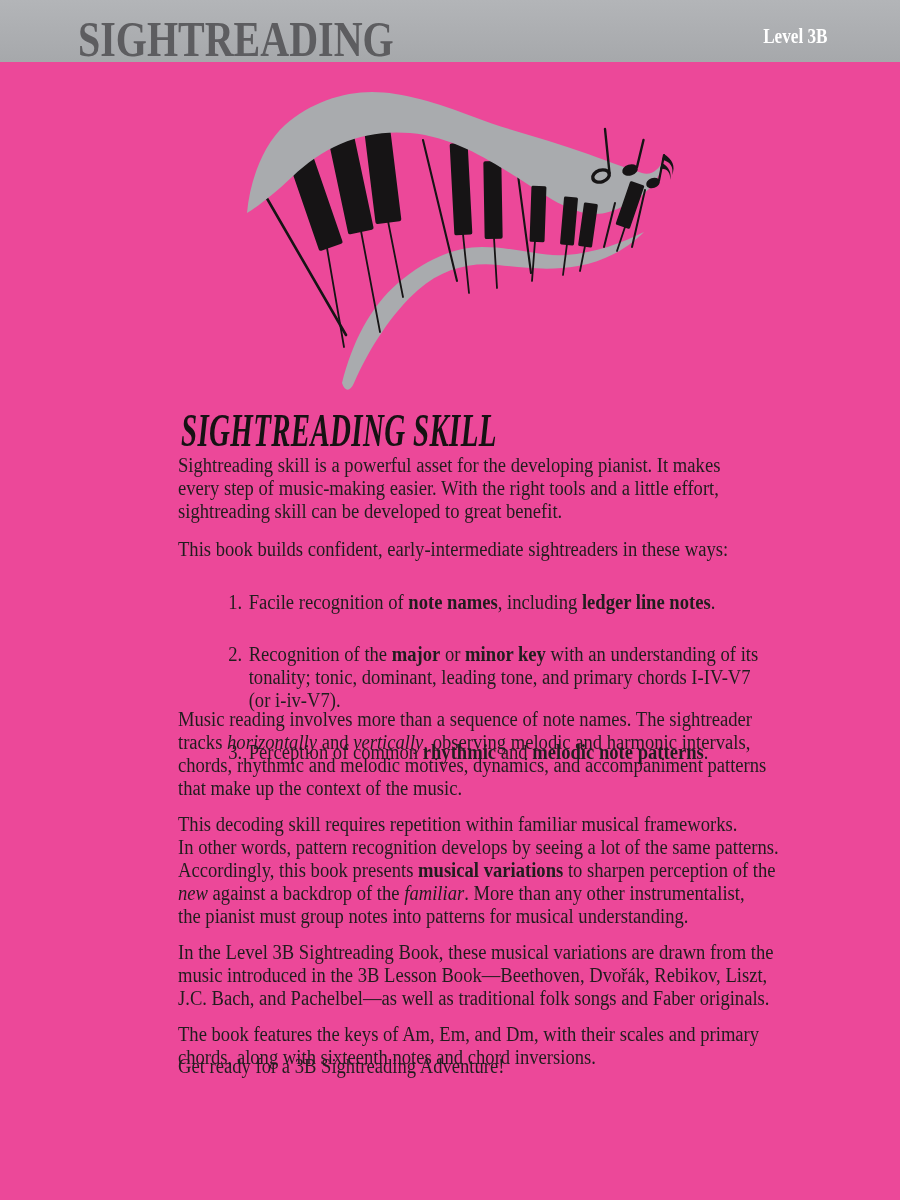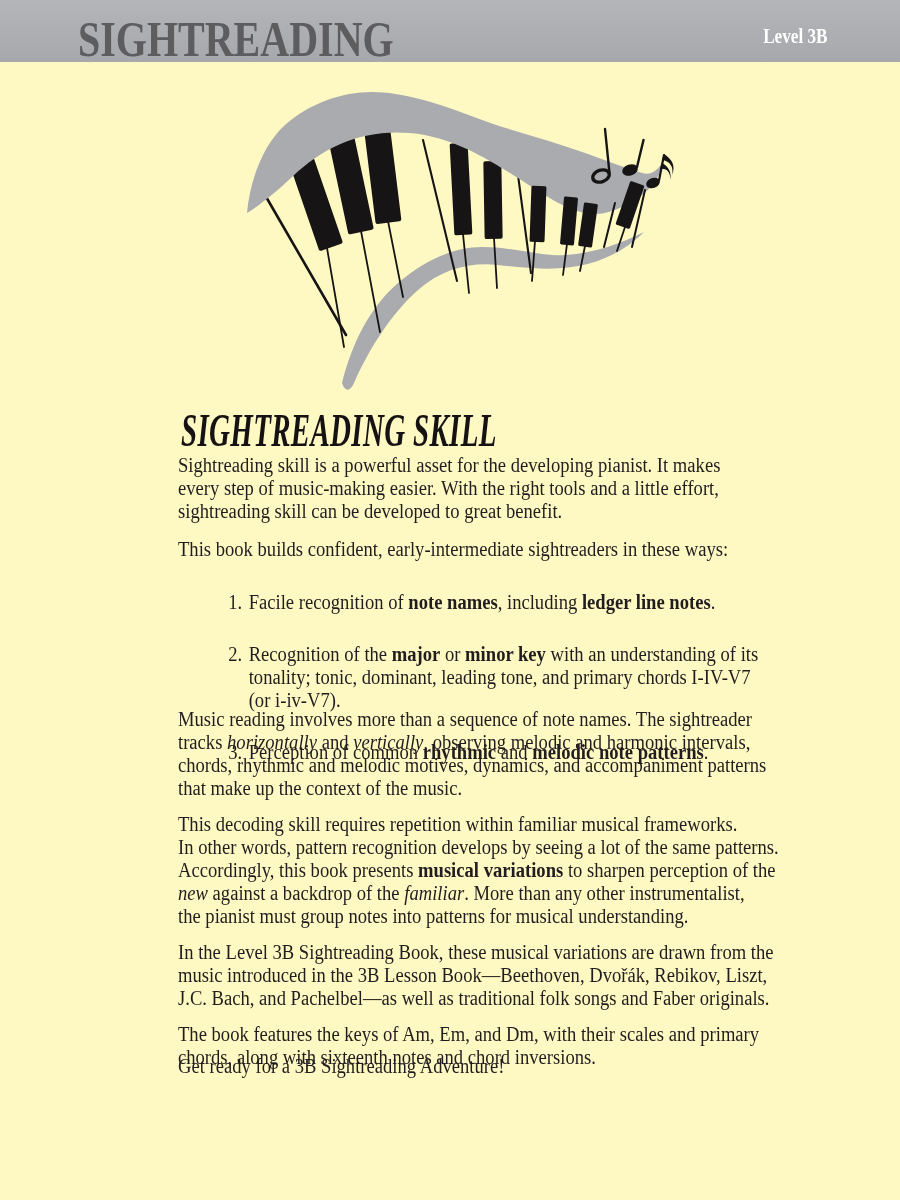--- a/index.html
+++ b/index.html
@@ -1,16 +1,16 @@
 <!DOCTYPE html>
 <html style="--band-gray: #a6a8ab; --band-gray-light: #b3b5b8; --band-text: #5d5d60; --level-text: #ffffff; --illustration-gray: #a9abae; --key-black: #161415; --body-text: #211d1e;"><head>
 <meta charset="utf-8">
 <style>
   html,body{margin:0;padding:0;background:#ffffff;}
-  .page{position:relative;width:900px;height:1200px;background:#fef9c3;overflow:hidden;
+  .page{position:relative;width:900px;height:1200px;background:#ec4899;overflow:hidden;
         font-family:"Liberation Serif", serif;color:var(--body-text,#211d1e);}
 
   
   .band{position:absolute;left:0;top:0;width:900px;height:62px;
         background:linear-gradient(var(--band-gray-light,#b3b5b8), var(--band-gray,#a6a8ab));}
   .band-title{position:absolute;left:78px;top:14px;font-size:50px;line-height:1;
         font-weight:bold;color:var(--band-text,#5d5d60);white-space:nowrap;}
   .band-title .cond{display:inline-block;transform:scaleX(0.80);transform-origin:0 0;}
   .band-level{position:absolute;right:73px;top:25px;font-size:22px;line-height:1;
         font-weight:bold;color:var(--level-text,#ffffff);white-space:nowrap;}

